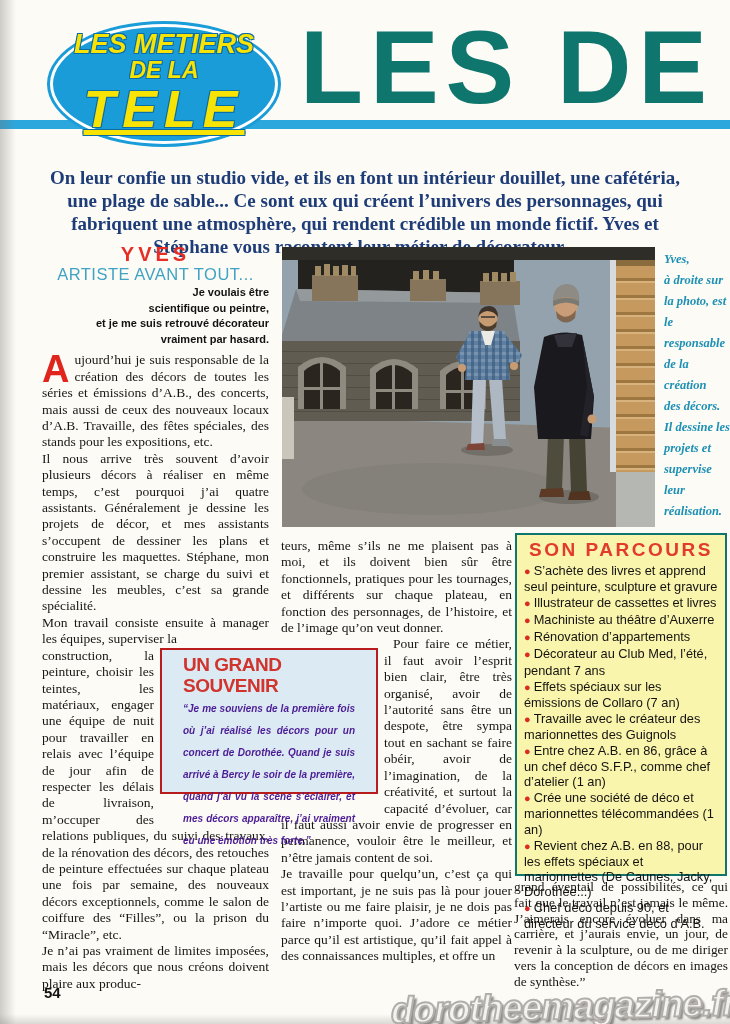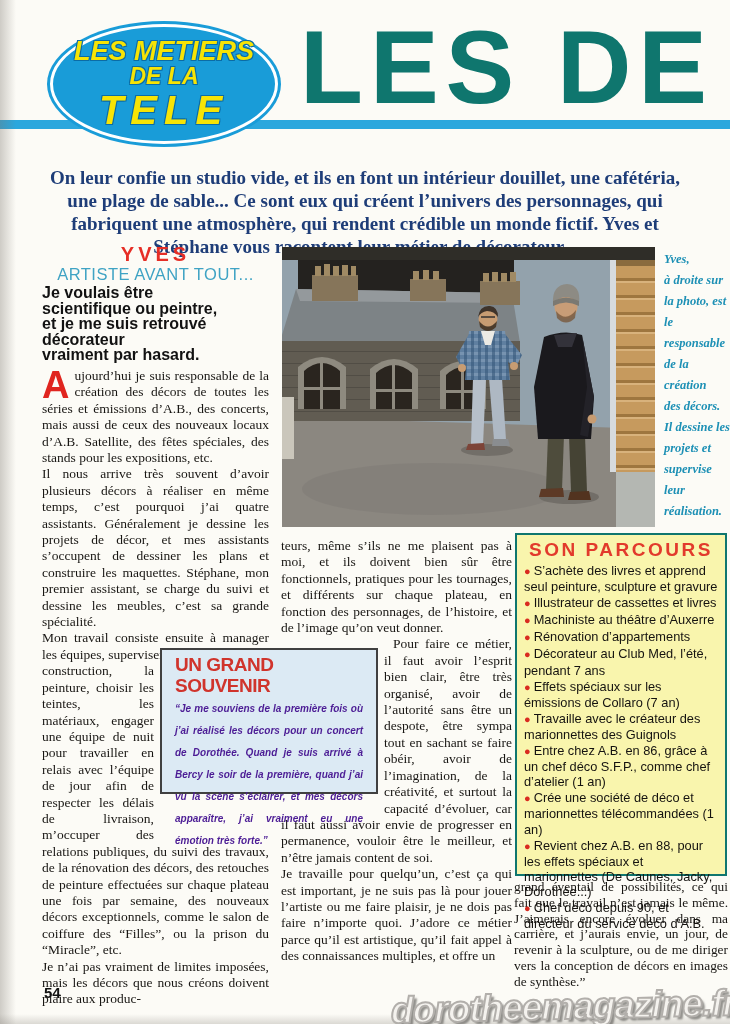--- a/index.html
+++ b/index.html
@@ -28,21 +28,21 @@
     display:flex; flex-direction:column; align-items:center; justify-content:center;
     z-index:3; text-align:center;
   }
   .badge .b1, .badge .b2, .badge .b3 {
     font-family:"Liberation Sans", sans-serif; font-weight:700; font-style:italic;
     color:#f7e405; line-height:1.02;
     text-shadow:-1px -1px 0 #0b6ca6, 1px -1px 0 #0b6ca6, -1px 1px 0 #0b6ca6, 1px 1px 0 #0b6ca6;
   }
   .badge .b1 { font-size:27px; letter-spacing:0px; }
   .badge .b2 { font-size:23px; }
-  .badge .b3 { font-size:40px; letter-spacing:7px; margin-top:1px; }
+  .badge .b3 { font-size:52px; letter-spacing:7px; margin-top:1px;text-decoration:underline; }
   .big-title {
     position:absolute; left:300px; top:18px; width:438px; height:104px; overflow:hidden;
     font-family:"Liberation Sans", sans-serif; font-weight:700;
     font-size:103px; line-height:100px; letter-spacing:7px; color:#0f766e; white-space:nowrap;
   }
   .intro {
     position:absolute; left:34px; top:147px; width:662px;
     font-family:"Liberation Serif", serif; font-weight:700;
     font-size:19px; line-height:23px; text-align:center; color:#1e3d78;
   }
@@ -50,43 +50,43 @@
   
   .bodytxt p { margin:0; font-size:13.5px; line-height:16.4px; text-align:justify; }
   .indent { text-indent:9px; }
 
   
   .col-left { position:absolute; left:42px; top:244px; width:227px; }
   .yves-title { font-family:"Liberation Sans",sans-serif; font-weight:700; font-size:20px;
     line-height:20px; letter-spacing:4px; color:#e62e26; text-align:center; margin:0; }
   .yves-sub { font-family:"Liberation Sans",sans-serif; font-weight:400; font-size:16.5px;
     line-height:18px; letter-spacing:.5px; color:#3fa3c4; text-align:center; margin:1px 0 2px; }
-  .yves-lead { font-family:"Liberation Sans",sans-serif; font-weight:700; font-size:16px;
-    line-height:15.6px; color:#121212; text-align:left; margin:0 0 5px; }
+  .yves-lead { font-family:"Liberation Sans",sans-serif; font-weight:700; font-size:11px;
+    line-height:15.6px; color:#121212; text-align:right; margin:0 0 5px; }
   .drop-cap { float:left; font-family:"Liberation Sans",sans-serif; font-weight:700;
     font-size:38px; line-height:30px; color:#e0251f; margin:2px 5px 0 0; }
   .wrap-spacer-r { float:right; width:115px; height:165px; }
   .wrap-spacer-l { float:left; width:103px; height:167px; }
 
   
   .photo { position:absolute; left:282px; top:247px; width:373px; height:280px; background:#93a2ac; }
   .photo svg { display:block; }
 
   
   .caption {
     position:absolute; left:664px; top:249px; width:66px;
     font-family:"Liberation Serif",serif; font-style:italic; font-weight:700;
     font-size:12.5px; line-height:21px; color:#1d90b5;
   }
 
   
   .souvenir {
     position:absolute; left:160px; top:648px; width:218px; height:146px;
-    box-sizing:border-box; background:#dceaf4; border:2px solid #404040;
-    padding:4px 13px; z-index:2;
+    box-sizing:border-box; background:#dceaf4; border:2px solid #b91c1c;
+    padding:4px 21px; z-index:2;
   }
   .souvenir h3 { margin:0 0 2px; font-family:"Liberation Sans",sans-serif; font-weight:700;
     font-size:19px; line-height:21px; letter-spacing:-.5px; color:#d0342c; }
   .souvenir p { margin:0; font-family:"Liberation Sans",sans-serif; font-weight:700;
     font-style:italic; font-size:10px; line-height:22px; text-align:justify; color:#4c1d95; }
 
   
   .col-mid { position:absolute; left:281px; top:538px; width:231px; }
 
   
@@ -132,21 +132,21 @@
     <div class="b3">TELE</div>
   </div>
   <div class="big-title">LES DE</div>
 
   <p class="intro">On leur confie un studio vide, et ils en font un intérieur douillet, une cafétéria, une plage de sable... Ce sont eux qui créent l’univers des personnages, qui fabriquent une atmosphère, qui rendent crédible un monde fictif. Yves et Stéphane vous racontent leur métier de décorateur...</p>
 
   <div class="col-left bodytxt">
     <h2 class="yves-title">YVES</h2>
     <div class="yves-sub">ARTISTE AVANT TOUT...</div>
     <div class="yves-lead">Je voulais être<br>scientifique ou peintre,<br>et je me suis retrouvé décorateur<br>vraiment par hasard.</div>
-    <p><span class="drop-cap">A</span><span>ujourd’hui je suis responsable de la création des décors de toutes les séries et émissions d’A.B., des concerts, mais aussi de ceux des nouveaux locaux d’A.B. Satellite, des fêtes spéciales, des stands pour les expositions, etc.</span></p>
+    <p><span class="drop-cap">A</span><span>ujourd’hui je suis responsable de la création des décors de toutes les séries et émissions d’A.B., des concerts, mais aussi de ceux des nouveaux locaux d’A.B. Travaille, des fêtes spéciales, des stands pour les expositions, etc.</span></p>
     <p>Il nous arrive très souvent d’avoir plusieurs décors à réaliser en même temps, c’est pourquoi j’ai quatre assistants. Généralement je dessine les projets de décor, et mes assistants s’occupent de dessiner les plans et construire les maquettes. Stéphane, mon premier assistant, se charge du suivi et dessine les meubles, c’est sa grande spécialité.</p>
     <p>Mon travail consiste ensuite à manager les équipes, superviser la</p>
     <div class="wrap-spacer-r"></div>
     <p>construction, la peinture, choisir les teintes, les matériaux, engager une équipe de nuit pour travailler en relais avec l’équipe de jour afin de respecter les délais de livraison, m’occuper des relations publiques, du suivi des travaux, de la rénovation des décors, des retouches de peinture effectuées sur chaque plateau une fois par semaine, des nouveaux décors exceptionnels, comme le salon de coiffure des “Filles”, ou la prison du “Miracle”, etc.</p>
     <p>Je n’ai pas vraiment de limites imposées, mais les décors que nous créons doivent plaire aux produc-</p>
   </div>
 
   <div class="photo">
     <svg width="373" height="280" viewBox="0 0 373 280" xmlns="http://www.w3.org/2000/svg">
       <defs>

